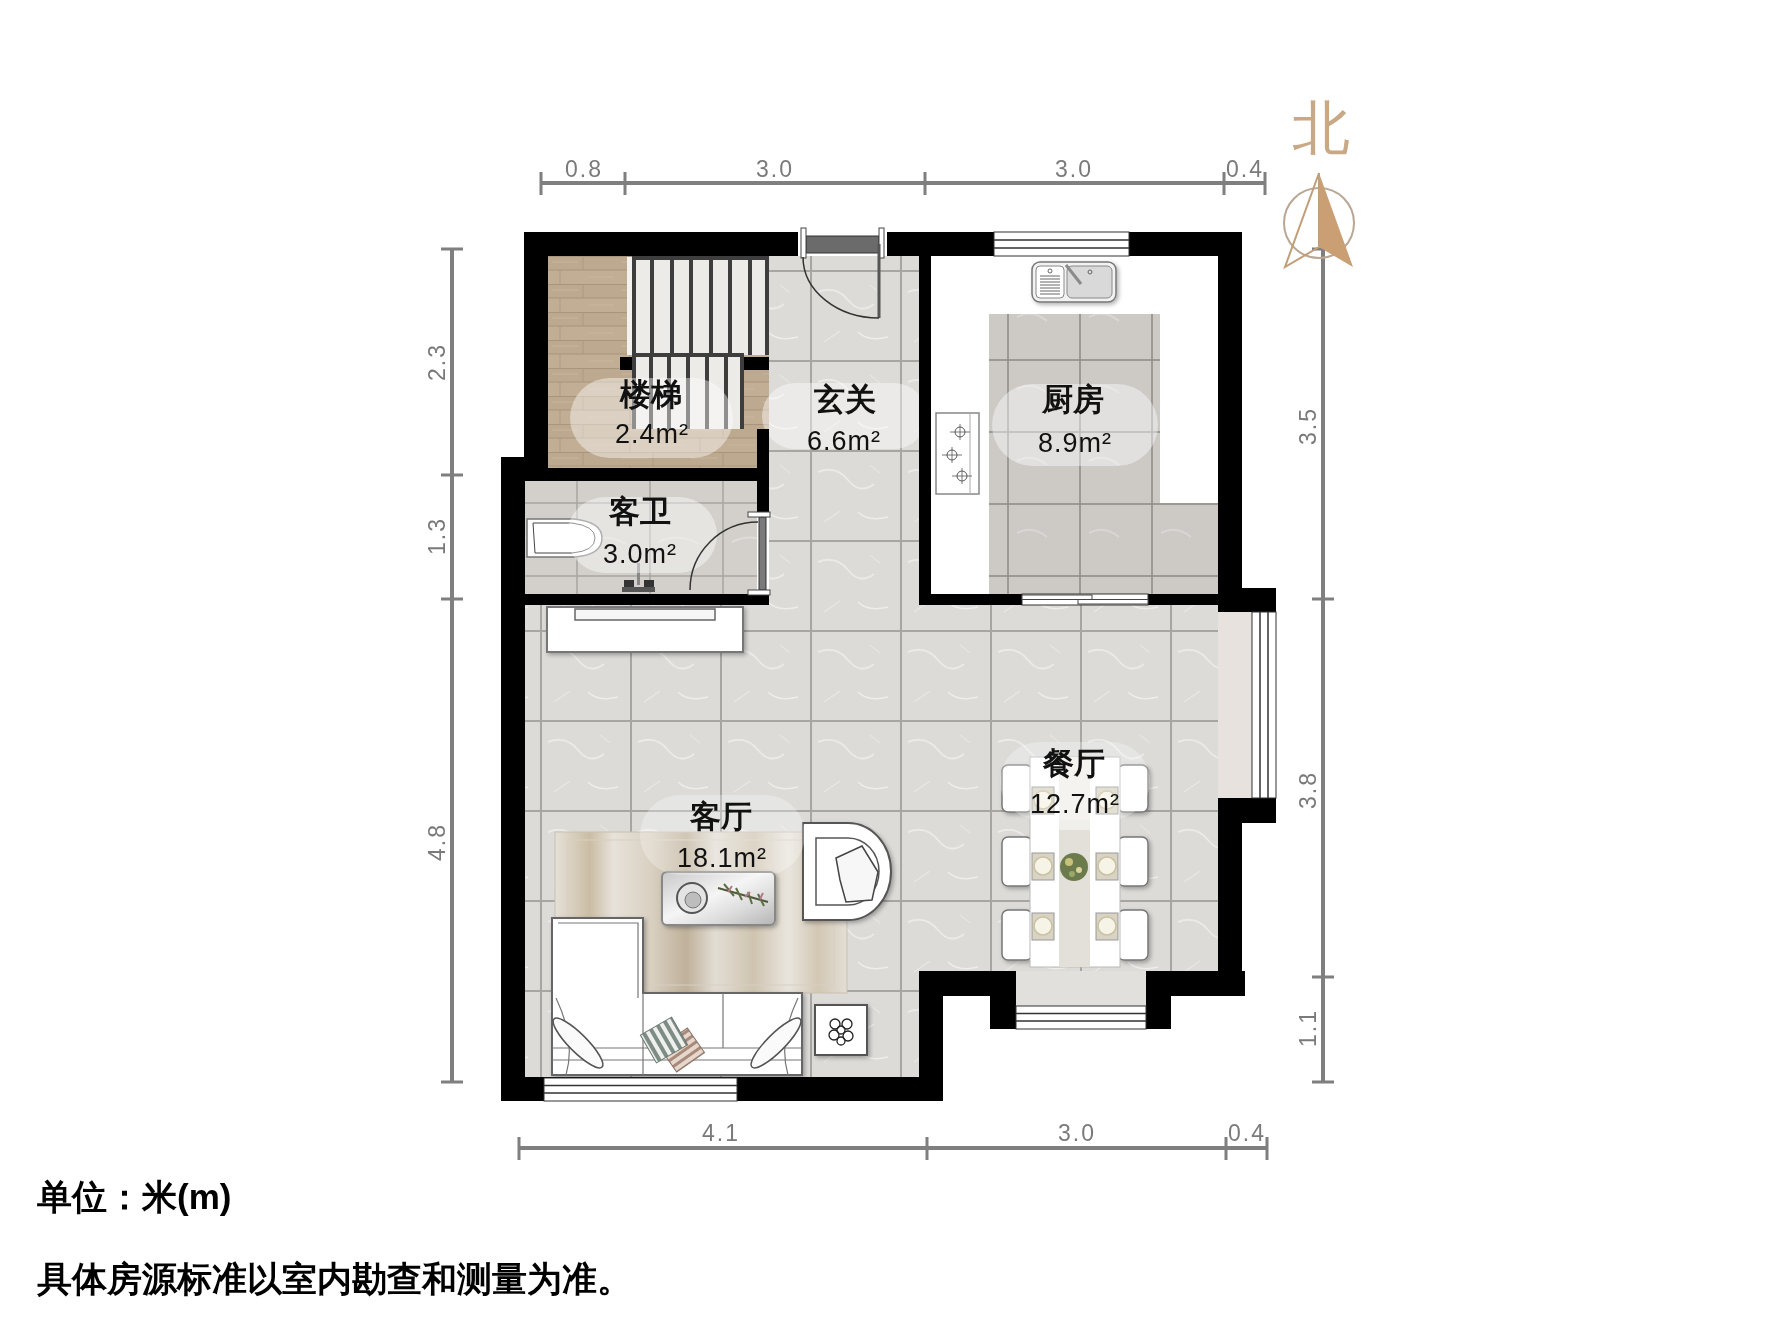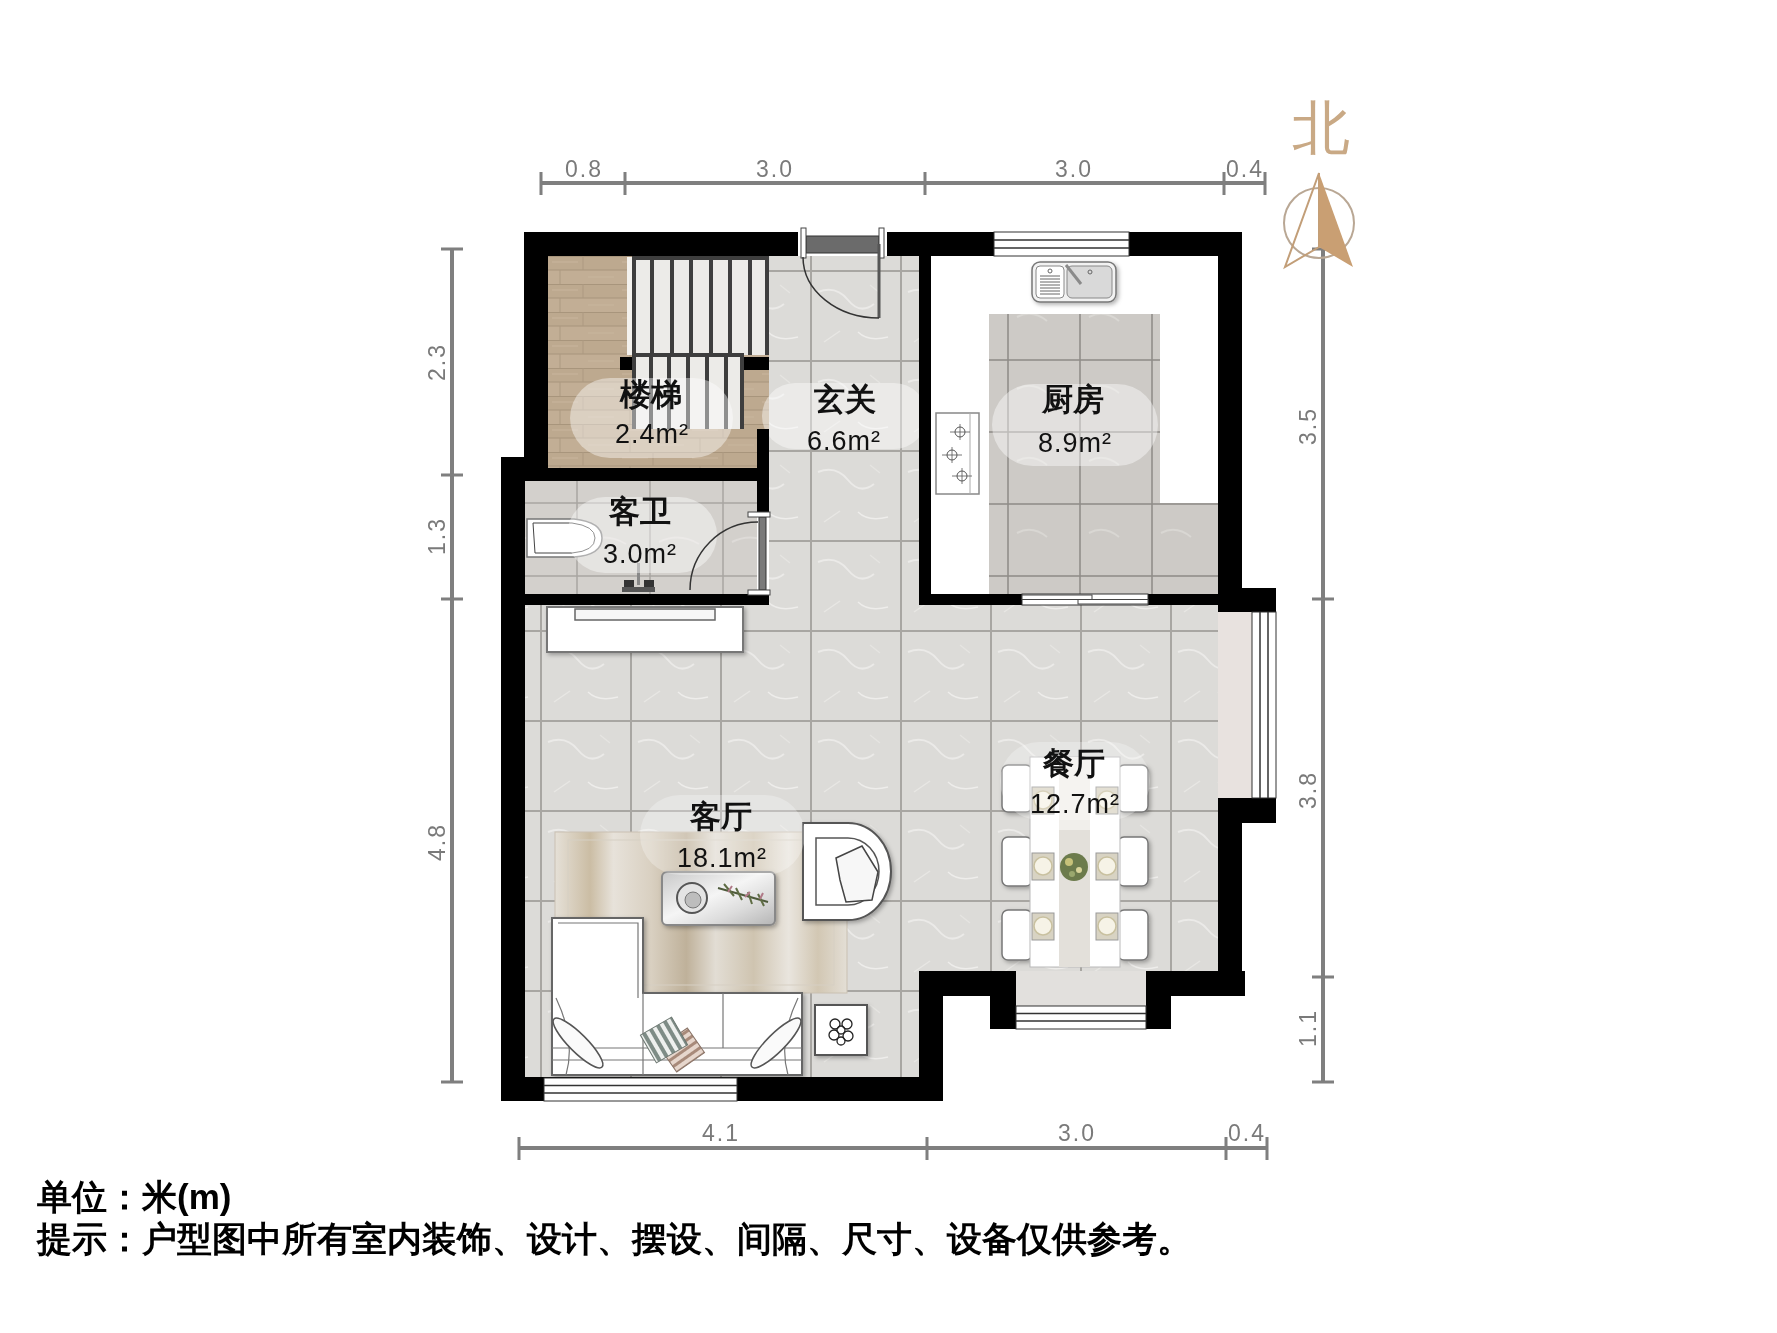--- a/index.html
+++ b/index.html
@@ -346,14 +346,14 @@
     <text class="compass-label" x="1321" y="148" text-anchor="middle">北</text>
     <g>
       <circle cx="1319" cy="223" r="35" fill="none" stroke="#b9a794" stroke-width="2"></circle>
       <polygon points="1319,173 1285,267 1319,247" fill="none" stroke="#c29e78" stroke-width="2"></polygon>
       <polygon points="1319,173 1353,267 1319,247" fill="#c99f73"></polygon>
     </g>
   </g>
 </svg>
 
 <div class="note" style="top:1177px;">单位：米(m)</div>
-<div class="note" style="top:1219px;">提示：户型图中所有室内装饰、设计、摆设、间隔、尺寸、设备仅供参考。</div>
+<div class="note" style="top:1259px;">具体房源标准以室内勘查和测量为准。</div>
 </div>
 
 </body></html>

